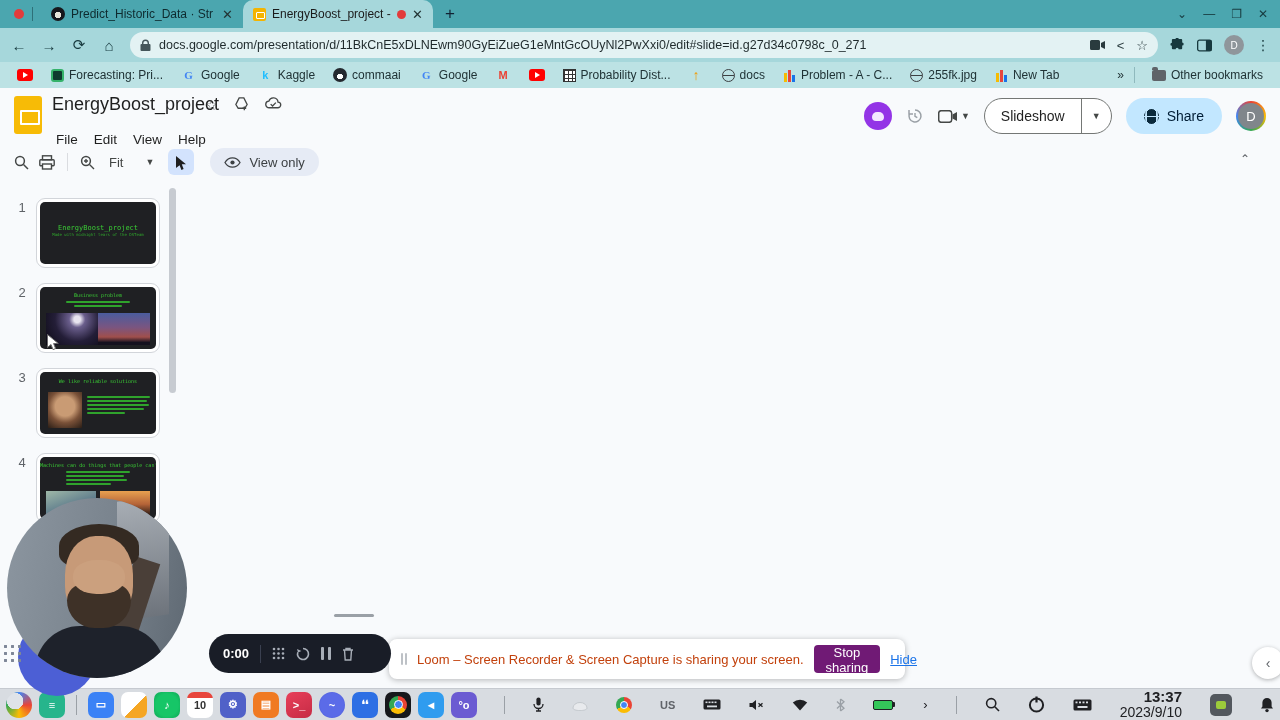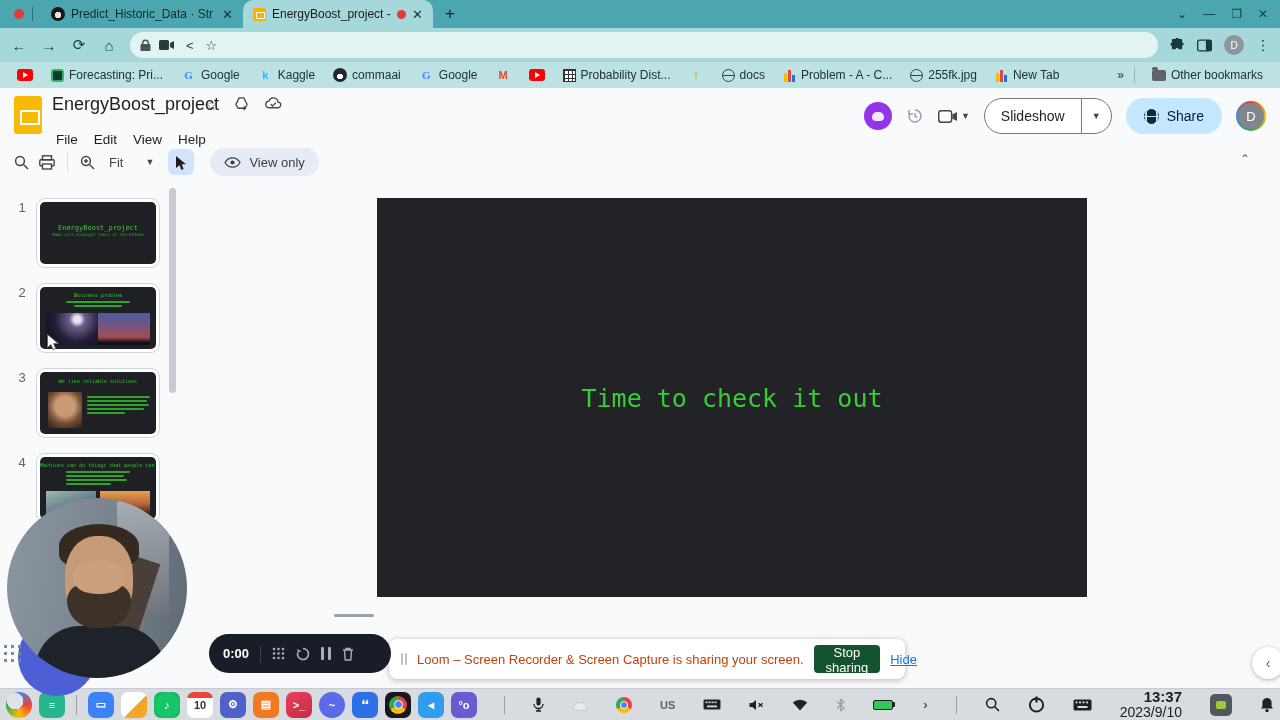--- a/index.html
+++ b/index.html
@@ -151,21 +151,21 @@
   .loom-pill { position:absolute; left:209px; top:634px; width:182px; height:39px; background:#191D27;
                border-radius:21px; display:flex; align-items:center; padding:0 14px; gap:11px; z-index:6; }
   .loom-timer { color:#fff; font-size:13px; font-weight:bold; }
   .loom-sep { width:1px; height:18px; background:#3A4050; }
   .loom-ic { color:#A8AEB8; display:flex; }
   .notif { position:absolute; left:389px; top:639px; width:516px; height:40px; background:#fff; border-radius:8px;
            box-shadow:0 1px 6px rgba(0,0,0,.28); display:flex; align-items:center; padding:0 12px; gap:10px; z-index:5; }
   .notif-handle { display:flex; gap:2px; }
   .notif-handle span { width:2px; height:12px; background:#BDC1C6; border-radius:1px; }
   .notif-text { font-size:13px; color:#c2410c; white-space:nowrap; }
-  .stop-btn { background:#14532d; color:#fff; font-size:13px; border:none; border-radius:4px;
+  .stop-btn { background:#701a75; color:#fff; font-size:13px; border:none; border-radius:4px;
               height:28px; padding:0 12px; font-family:inherit; }
   .hide-link { font-size:13px; color:#1A73E8; text-decoration:underline; margin-right:2px; }
   .edge-chevron { position:absolute; left:1252px; top:647px; width:32px; height:32px; border-radius:50%;
                   background:#fff; box-shadow:0 1px 4px rgba(0,0,0,.3); display:flex; align-items:center;
                   justify-content:center; color:#5F6368; font-size:14px; z-index:6; }
 
   
   .cam-blue { position:absolute; left:18px; top:618px; width:78px; height:78px; border-radius:50%;
               background:#4C5FD5; z-index:4; }
   .webcam { position:absolute; left:7px; top:498px; width:180px; height:180px; border-radius:50%;
@@ -233,20 +233,21 @@
 
   <div class="navbar">
     <span class="nav-ic">←</span>
     <span class="nav-ic">→</span>
     <span class="nav-ic">⟳</span>
     <span class="nav-ic">⌂</span>
     <div class="urlbar">
       <svg width="11" height="13" viewBox="0 0 11 13">
           <path d="M2 5V4a3.5 3.5 0 0 1 7 0v1h.5a1 1 0 0 1 1 1v5a1 1 0 0 1-1 1h-8a1 1 0 0 1-1-1V6a1 1 0 0 1 1-1H2zm1.4 0h4.2V4a2.1 2.1 0 0 0-4.2 0v1z" fill="#45565A"></path>
         </svg>
+      <span class="url-text">docs.google.com/presentation/d/11BkCnE5xDLNEwm90GyEiZueG1eMntGcOUyNl2PwXxi0/edit#slide=id.g27d34c0798c_0_271</span>
       <div class="url-right">
         <svg width="15" height="10" viewBox="0 0 15 10">
             <path d="M0 1.5A1.5 1.5 0 0 1 1.5 0h7A1.5 1.5 0 0 1 10 1.5v7A1.5 1.5 0 0 1 8.5 10h-7A1.5 1.5 0 0 1 0 8.5v-7zM11 3l4-2v8l-4-2V3z" fill="#2A3B3E"></path>
           </svg>
         <span>&lt;</span>
         <span>☆</span>
       </div>
     </div>
     <div class="ext-cluster">
       <svg width="15" height="15" viewBox="0 0 16 16">
@@ -492,23 +493,20 @@
               </div>
           </div>
         </div>
       </div>
     </div>
     <div class="strip-scrollbar"></div>
     <svg class="thumb-cursor" width="15" height="19" viewBox="0 0 15 19">
         <path d="M1.5 1.5l10.8 9H7.6l2 5.1-2.6 1-2-5.1-3.5 3V1.5z" fill="#fff" stroke="#6a6a6a" stroke-width="1"></path>
       </svg>
 
-    <div class="canvas">
-      <div class="canvas-text">Time to check it out</div>
-    </div>
     <div class="notes-divider"></div>
   </div>
 
   <div class="loom-pill">
     <span class="loom-timer">0:00</span>
     <span class="loom-sep"></span>
     <span class="loom-ic">
       <svg width="13" height="13" viewBox="0 0 13 13">
           <g fill="#A8AEB8">
             <circle cx="2" cy="2" r="1.3"></circle>

